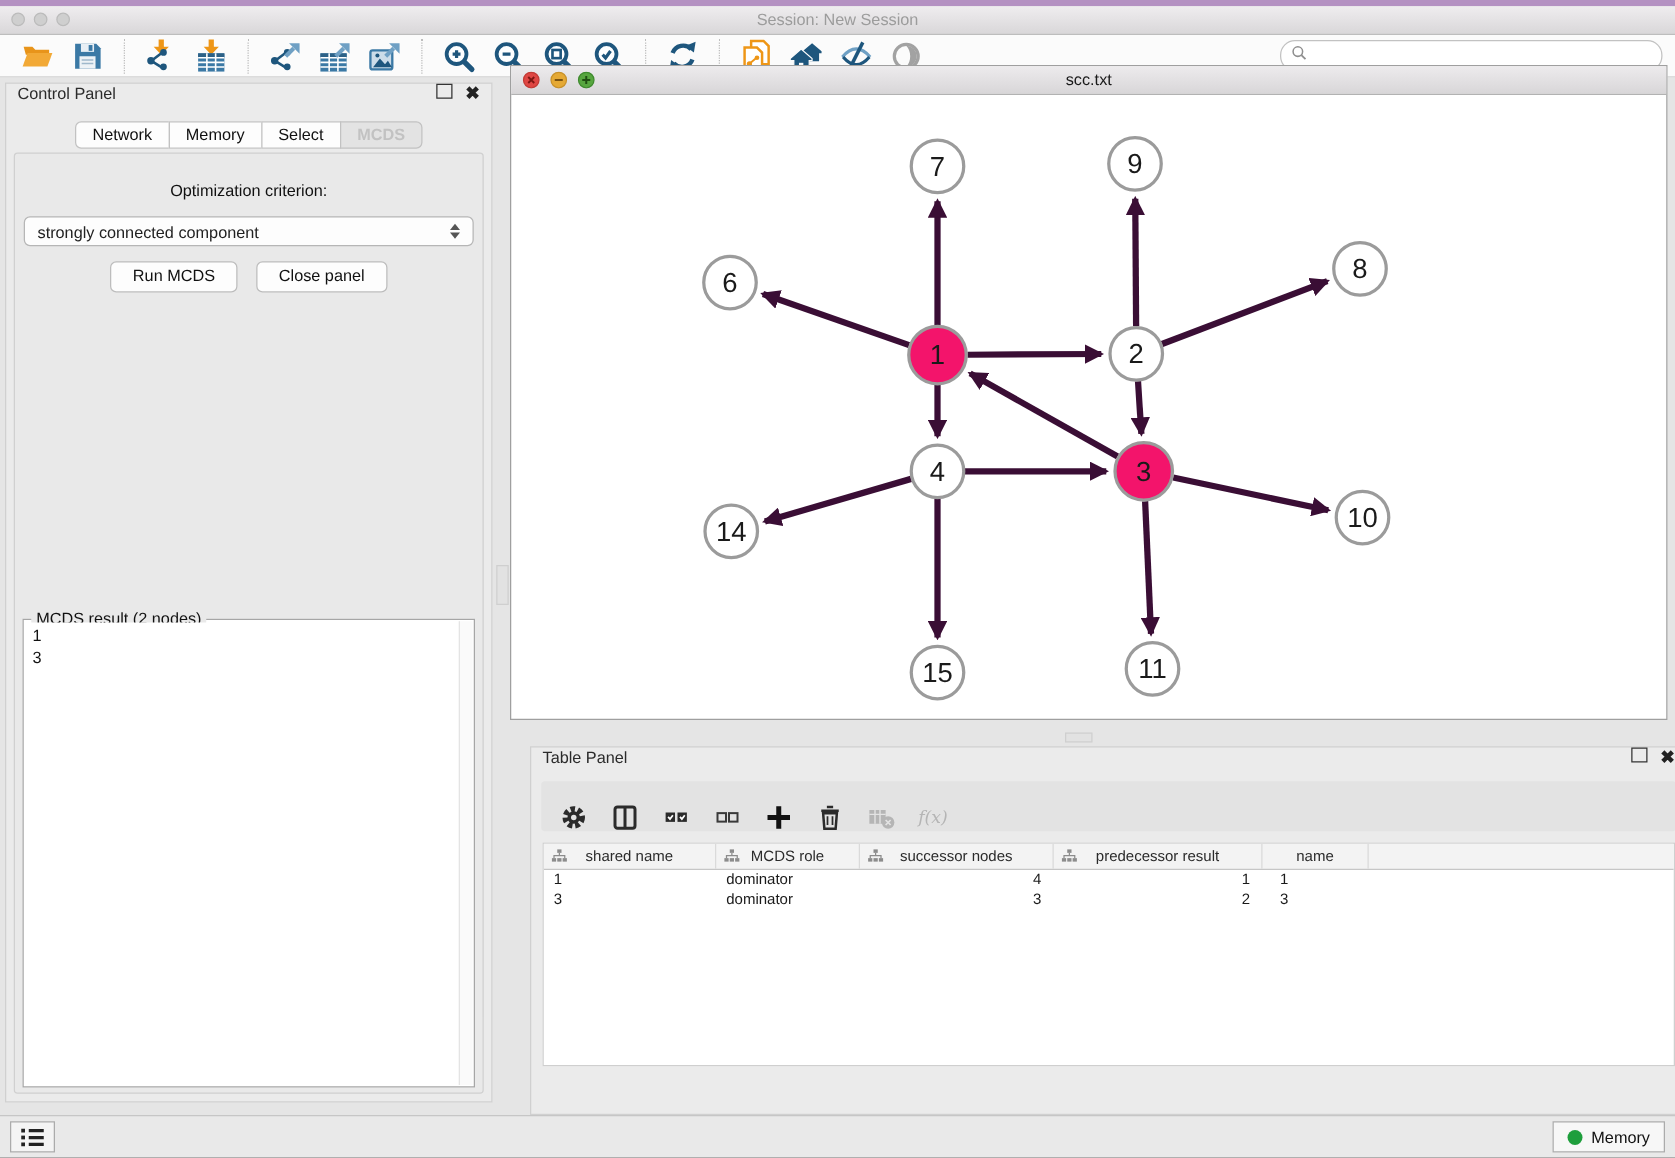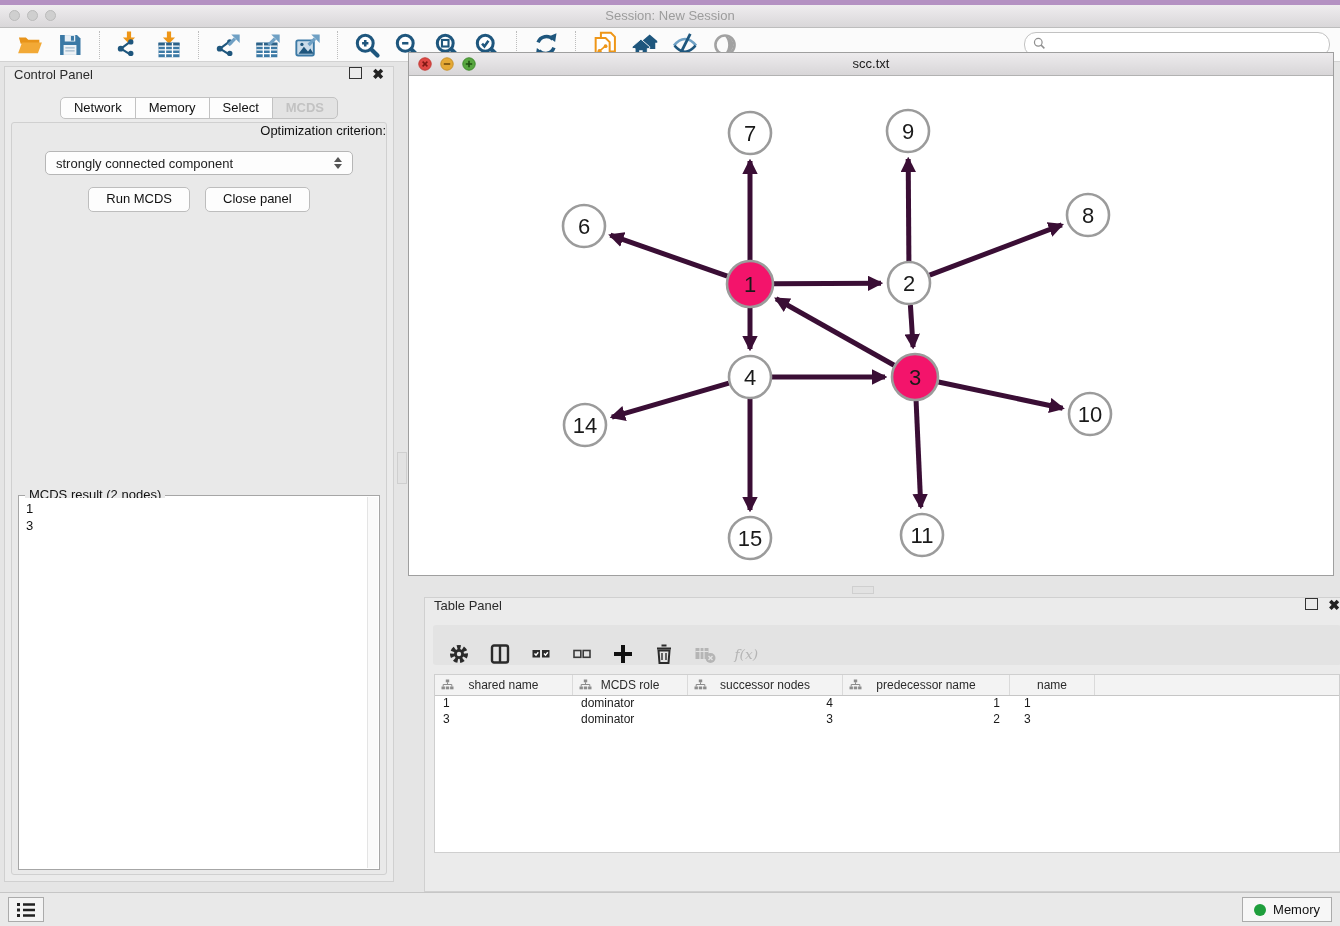--- a/index.html
+++ b/index.html
@@ -31,22 +31,22 @@
   .seg-tab{height:20px;line-height:20px;padding:0 13px;background:#FDFDFD;border:1px solid #C2C2C2;
            font-size:13px;margin-left:-1px;color:#111;}
   .seg-tab:first-child{border-radius:5px 0 0 5px;margin-left:0;}
   .seg-tab:last-child{border-radius:0 5px 5px 0;font-weight:bold;}
   .seg-tab.active{background:#E3E3E3;color:#C2C2C2;}
   .seg-tab.bold{font-weight:bold;}
   
   .cp-tabs-wrap{position:absolute;left:0;top:30px;width:100%;display:flex;justify-content:center;}
   .cp-content{position:absolute;left:6px;right:6px;top:55px;bottom:6px;background:#E9E9E9;
               border:1px solid #D0D0D0;border-radius:3px;}
-  .cp-label{text-align:right;font-size:13px;color:#111;}
-  .cp-select{margin:13px auto 0;width:308px;height:24px;background:#FDFDFD;border:1px solid #B6B6B6;
+  .cp-label{margin-top:22px;text-align:center;font-size:13px;color:#111;}
+  .cp-select{margin:13px auto 0;width:360px;height:24px;background:#FDFDFD;border:1px solid #B6B6B6;
              border-radius:5px;display:flex;align-items:center;padding:0 10px;box-sizing:border-box;font-size:13px;}
   .cp-select .sel-label{flex:1;}
   .spinner{display:flex;flex-direction:column;gap:2px;align-items:center;}
   .spin-up{width:0;height:0;border-left:4px solid transparent;border-right:4px solid transparent;border-bottom:5px solid #555;}
   .spin-dn{width:0;height:0;border-left:4px solid transparent;border-right:4px solid transparent;border-top:5px solid #555;}
   .cp-buttons{display:flex;justify-content:center;gap:15px;margin-top:12px;align-items:flex-end;}
   .cp-btn{height:23px;line-height:21px;padding:0 17px;background:#FDFDFD;border:1px solid #BDBDBD;
           border-radius:5px;font-size:13px;color:#111;}
   .result-group{position:absolute;left:6px;right:6px;top:372px;bottom:4px;border:1px solid #A6A6A6;background:#fff;}
   .result-legend{position:absolute;top:-9px;left:6px;background:#E9E9E9;padding:0 4px;font-size:13px;color:#111;}
@@ -480,21 +480,21 @@
             <span>successor nodes</span>
           </div>
           <div class="th" style="width:167px">
             <span class="col-icon"><svg width="13" height="12" viewBox="0 0 13 12">
                 <rect x="4.8" y="0.5" width="3.4" height="2.8" fill="#8C8C8C"></rect>
                 <path d="M6.5 3.3v2.2M2.2 7.5V5.5h8.6v2" stroke="#8C8C8C" fill="none" stroke-width="1"></path>
                 <rect x="0.5" y="7.5" width="3.4" height="2.8" fill="#8C8C8C"></rect>
                 <rect x="4.8" y="7.5" width="3.4" height="2.8" fill="#8C8C8C"></rect>
                 <rect x="9.1" y="7.5" width="3.4" height="2.8" fill="#8C8C8C"></rect>
               </svg></span>
-            <span>predecessor name</span>
+            <span>predecessor result</span>
           </div>
           <div class="th" style="width:85px">
             <span>name</span>
           </div>
           <div class="th filler"></div>
         </div>
       <div id="table-body">
           <div class="trow">
             <div class="td" style="width:138px;padding-left:8px;">1</div>
             <div class="td" style="width:115px;padding-left:8px;">dominator</div>

